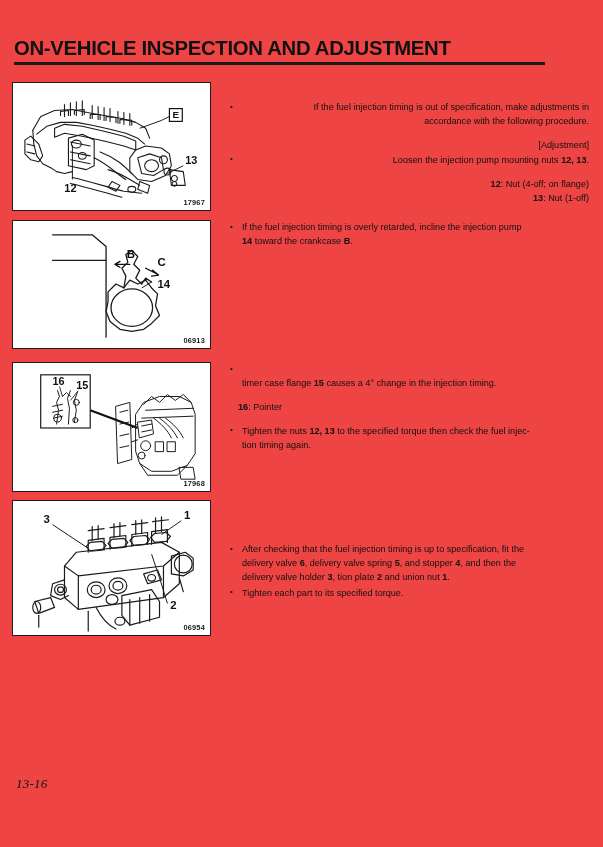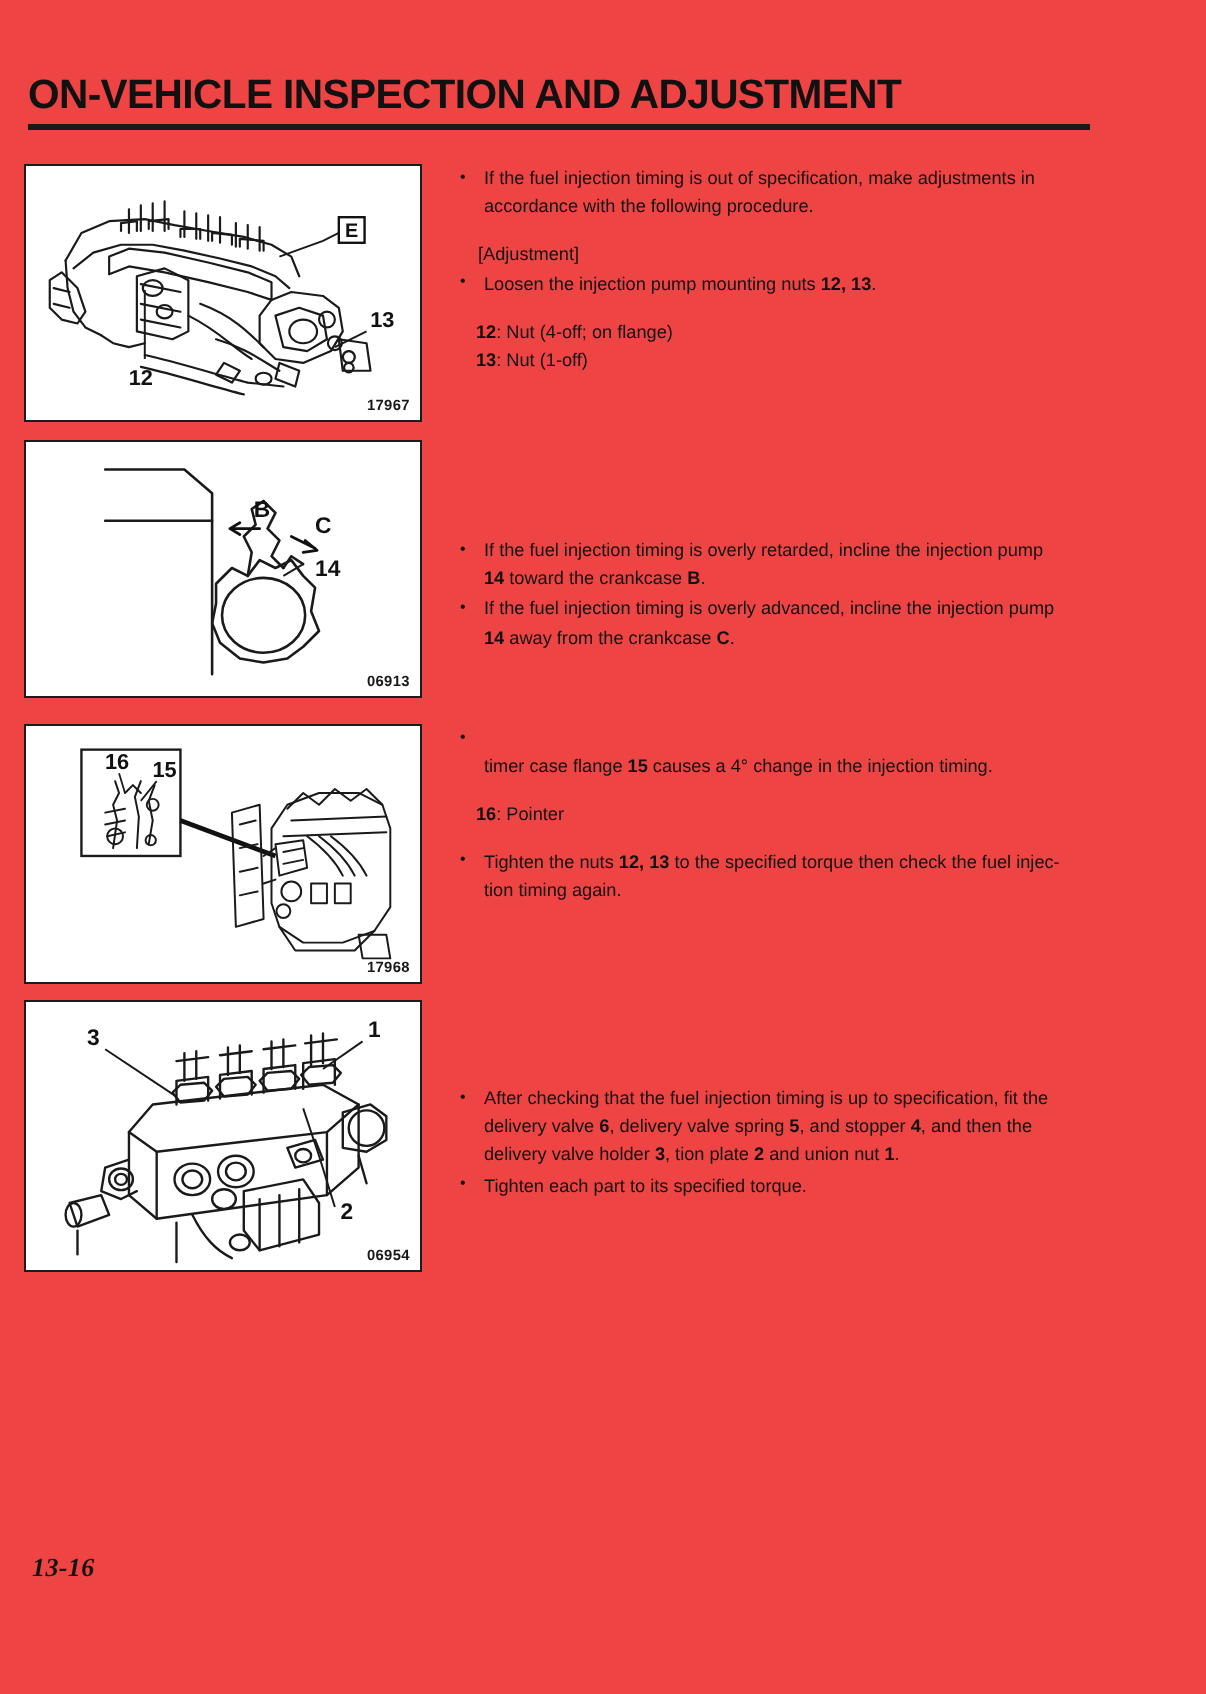--- a/index.html
+++ b/index.html
@@ -81,22 +81,22 @@
 
   
   .block {
     position: absolute;
     left: 227px;
     width: 362px;
     font-size: 9.1px;
     line-height: 14.2px;
     color: #101010;
   }
-  #block-1 { top: 82px; }
-  #block-2 { top: 220px; margin-top: 48px; }
+  #block-1 { top: 100px; text-align: right; }
+  #block-2 { top: 220px; }
   #block-3 { top: 362px; }
   #block-4 { top: 502px; margin-top: 40px; }
 
   ul.bullets {
     list-style: none;
     margin: 0;
     padding: 0;
   }
   ul.bullets li {
     position: relative;
@@ -122,21 +122,21 @@
   }
   b { font-weight: bold; }
 
   
   .page-number {
     position: absolute;
     left: 16px;
     bottom: 55px;
     font-family: "Liberation Serif", serif;
     font-style: italic;
-    font-weight: bold;
+    font-weight: normal;
     font-size: 13px;
     color: #141414;
     letter-spacing: 0.2px;
   }
 </style>
 </head>
 <body>
 
 <div class="page">
 
@@ -402,24 +402,20 @@
       <b>13</b><span>: Nut (1-off)</span>
     </div>
   </div>
 
   <div class="block" id="block-2">
     <ul class="bullets">
       <li>
         <span>If the fuel injection timing is overly retarded, incline the injection pump</span><br>
         <b>14</b><span> toward the crankcase </span><b>B</b><span>.</span>
       </li>
-      <li>
-        <span>If the fuel injection timing is overly advanced, incline the injection pump</span><br>
-        <b>14</b><span> away from the crankcase </span><b>C</b><span>.</span>
-      </li>
     </ul>
   </div>
 
   <div class="block" id="block-3">
     <ul class="bullets">
       <li>
         <br>
         <span>timer case flange </span><b>15</b><span> causes a 4° change in the injection timing.</span>
       </li>
     </ul>

